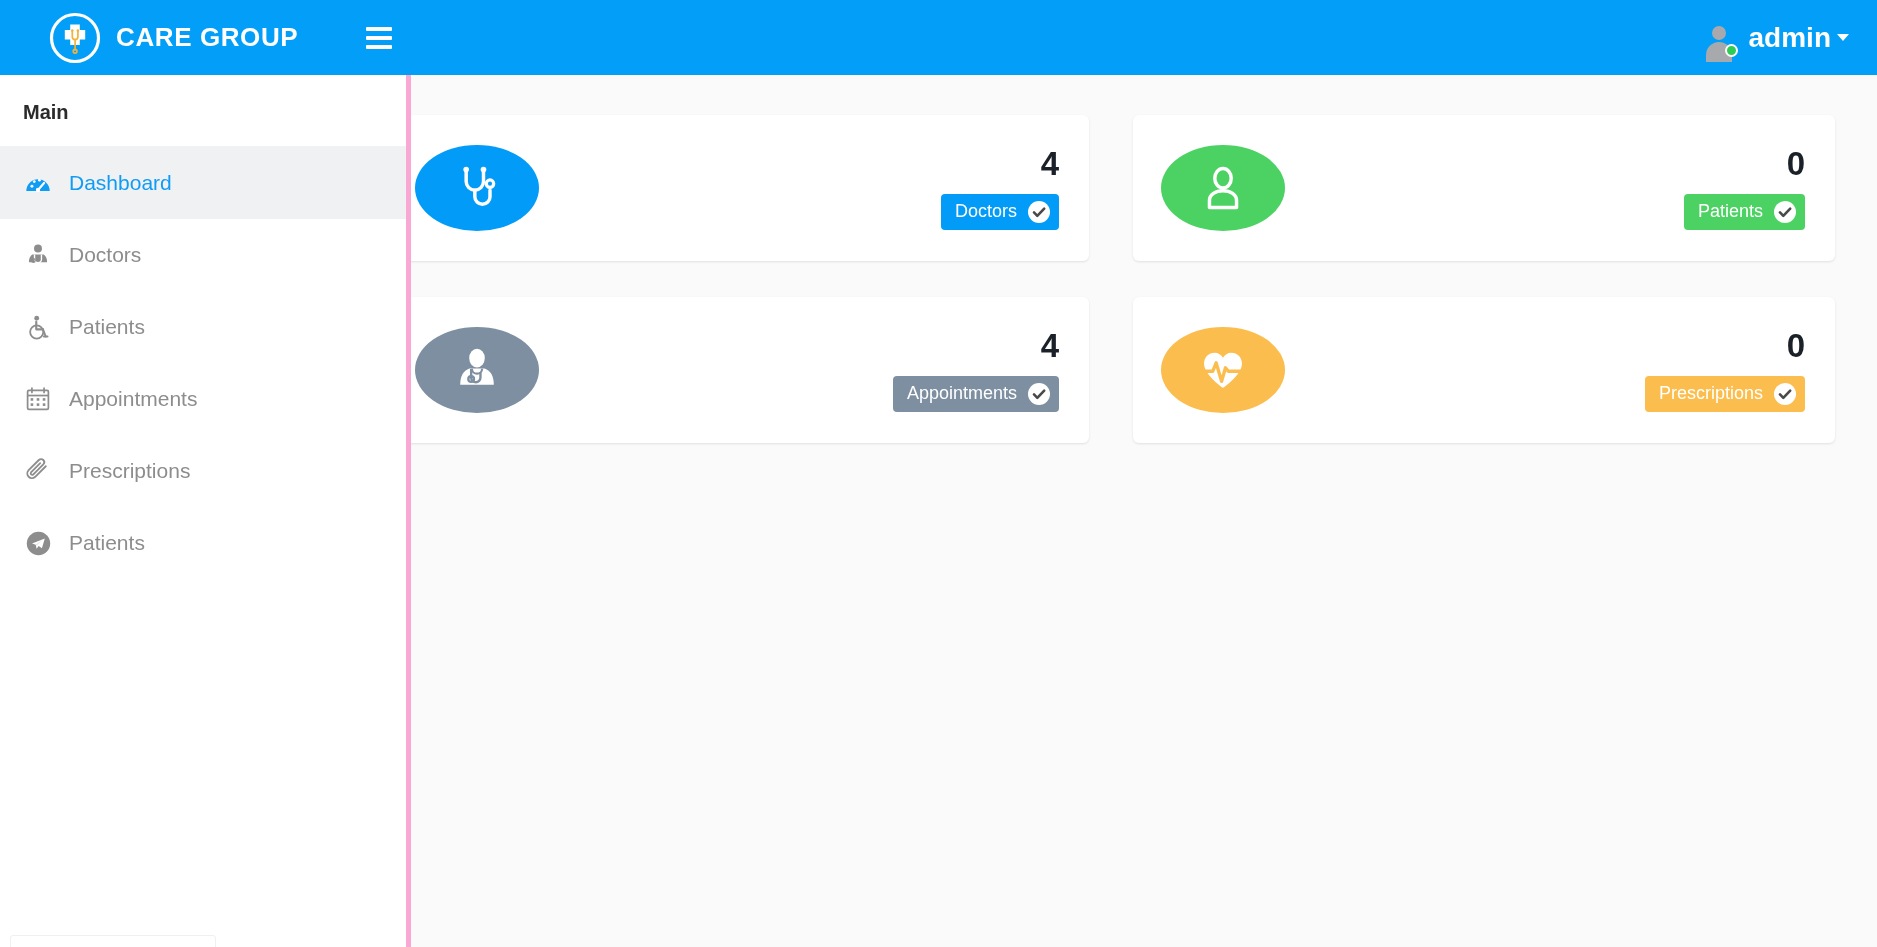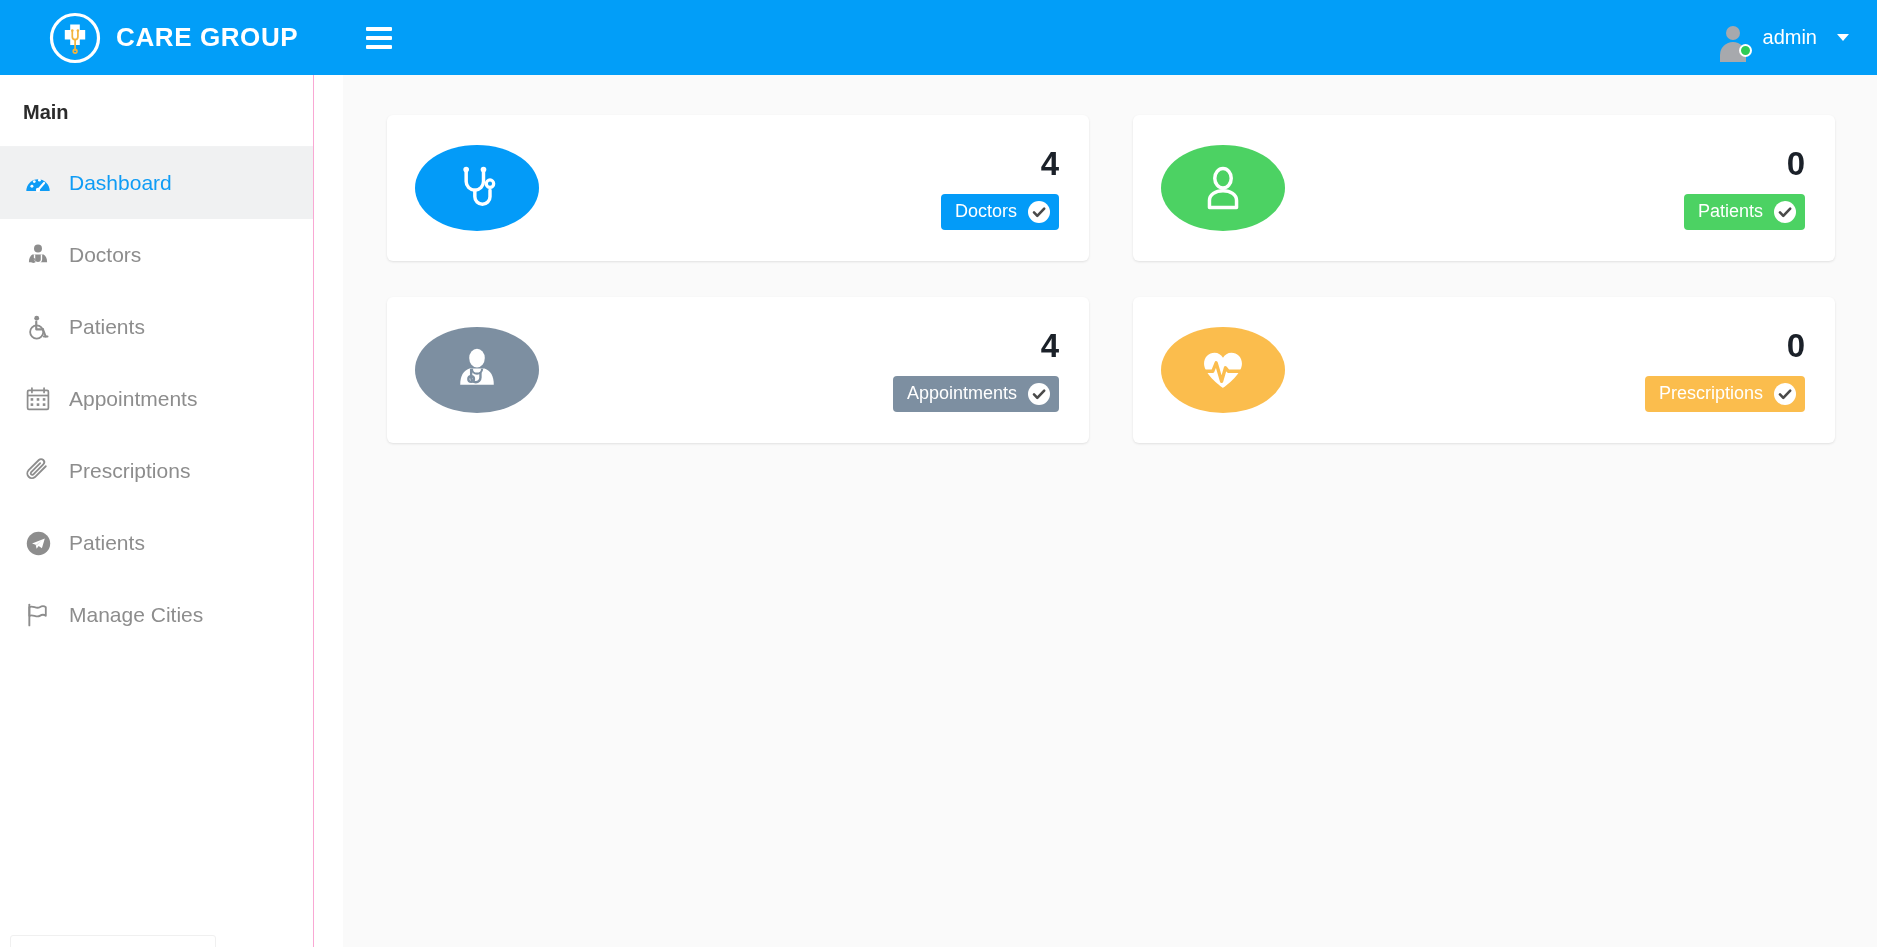--- a/index.html
+++ b/index.html
@@ -112,42 +112,42 @@
     position: absolute;
     right: -1px; bottom: -1px;
     width: 13px; height: 13px;
     border-radius: 50%;
     background: #2ecc55;
     border: 2.5px solid #ffffff;
   }
 
   .nav-username {
     color: #ffffff;
-    font-size: 20px;
-    font-weight: normal;
-    margin-right: 20px;
+    font-size: 28px;
+    font-weight: bold;
+    margin-right: 6px;
     white-space: nowrap;
   }
 
   .caret {
     width: 0; height: 0;
     border-left: 6px solid transparent;
     border-right: 6px solid transparent;
     border-top: 7px solid #ffffff;
   }
 
   
   .sidebar {
     position: absolute;
     top: 75px;
     left: 0;
-    width: 314px;
+    width: 411px;
     height: 872px;
     background: #ffffff;
-    border-right: 1px solid #f9a8d4;
+    border-right: 5px solid #f9a8d4;
     overflow: hidden;
     z-index: 10;
   }
 
   .sidebar-heading {
     font-size: 20px;
     font-weight: 600;
     color: #2b2b2b;
     padding: 26px 0 22px 23px;
     border-bottom: 1px solid #f1f2f3;
@@ -384,29 +384,20 @@
     <span class="nav-icon">
       <svg viewBox="0 0 30 30" width="27" height="27">
         <circle cx="15" cy="15" r="13" fill="#8d8d8d"></circle>
         <path d="M22 9.5L7.8 15.1l4.1 1.3 1 4.3 2.3-3 3.6 2.7z" fill="#ffffff"></path>
         <path d="M11.9 16.4L19 11.4l-6.1 6.1z" fill="#e4e4e4"></path>
       </svg>
     </span>
     <span class="nav-label">Patients</span>
   </a>
 
-  <a class="nav-item">
-    <span class="nav-icon">
-      <svg viewBox="0 0 30 30" width="26" height="26">
-        <path d="M5 3v24" stroke="#8d8d8d" stroke-width="2.2" stroke-linecap="round"></path>
-        <path d="M5 6c4-2.5 8 2.5 12 0s7 0 7 0v10s-3-2.5-7 0-8-2.5-12 0z" fill="none" stroke="#8d8d8d" stroke-width="2.1" stroke-linejoin="round"></path>
-      </svg>
-    </span>
-    <span class="nav-label">Manage Cities</span>
-  </a>
 
   <div class="sidebar-bottom-stub"></div>
 </div>
 
 <div class="content">
   <div class="cards-grid">
 
     <div class="stat-card">
       <span class="stat-ellipse" style="background:#039bf8;">
         <svg viewBox="0 0 48 48" width="52" height="52">

